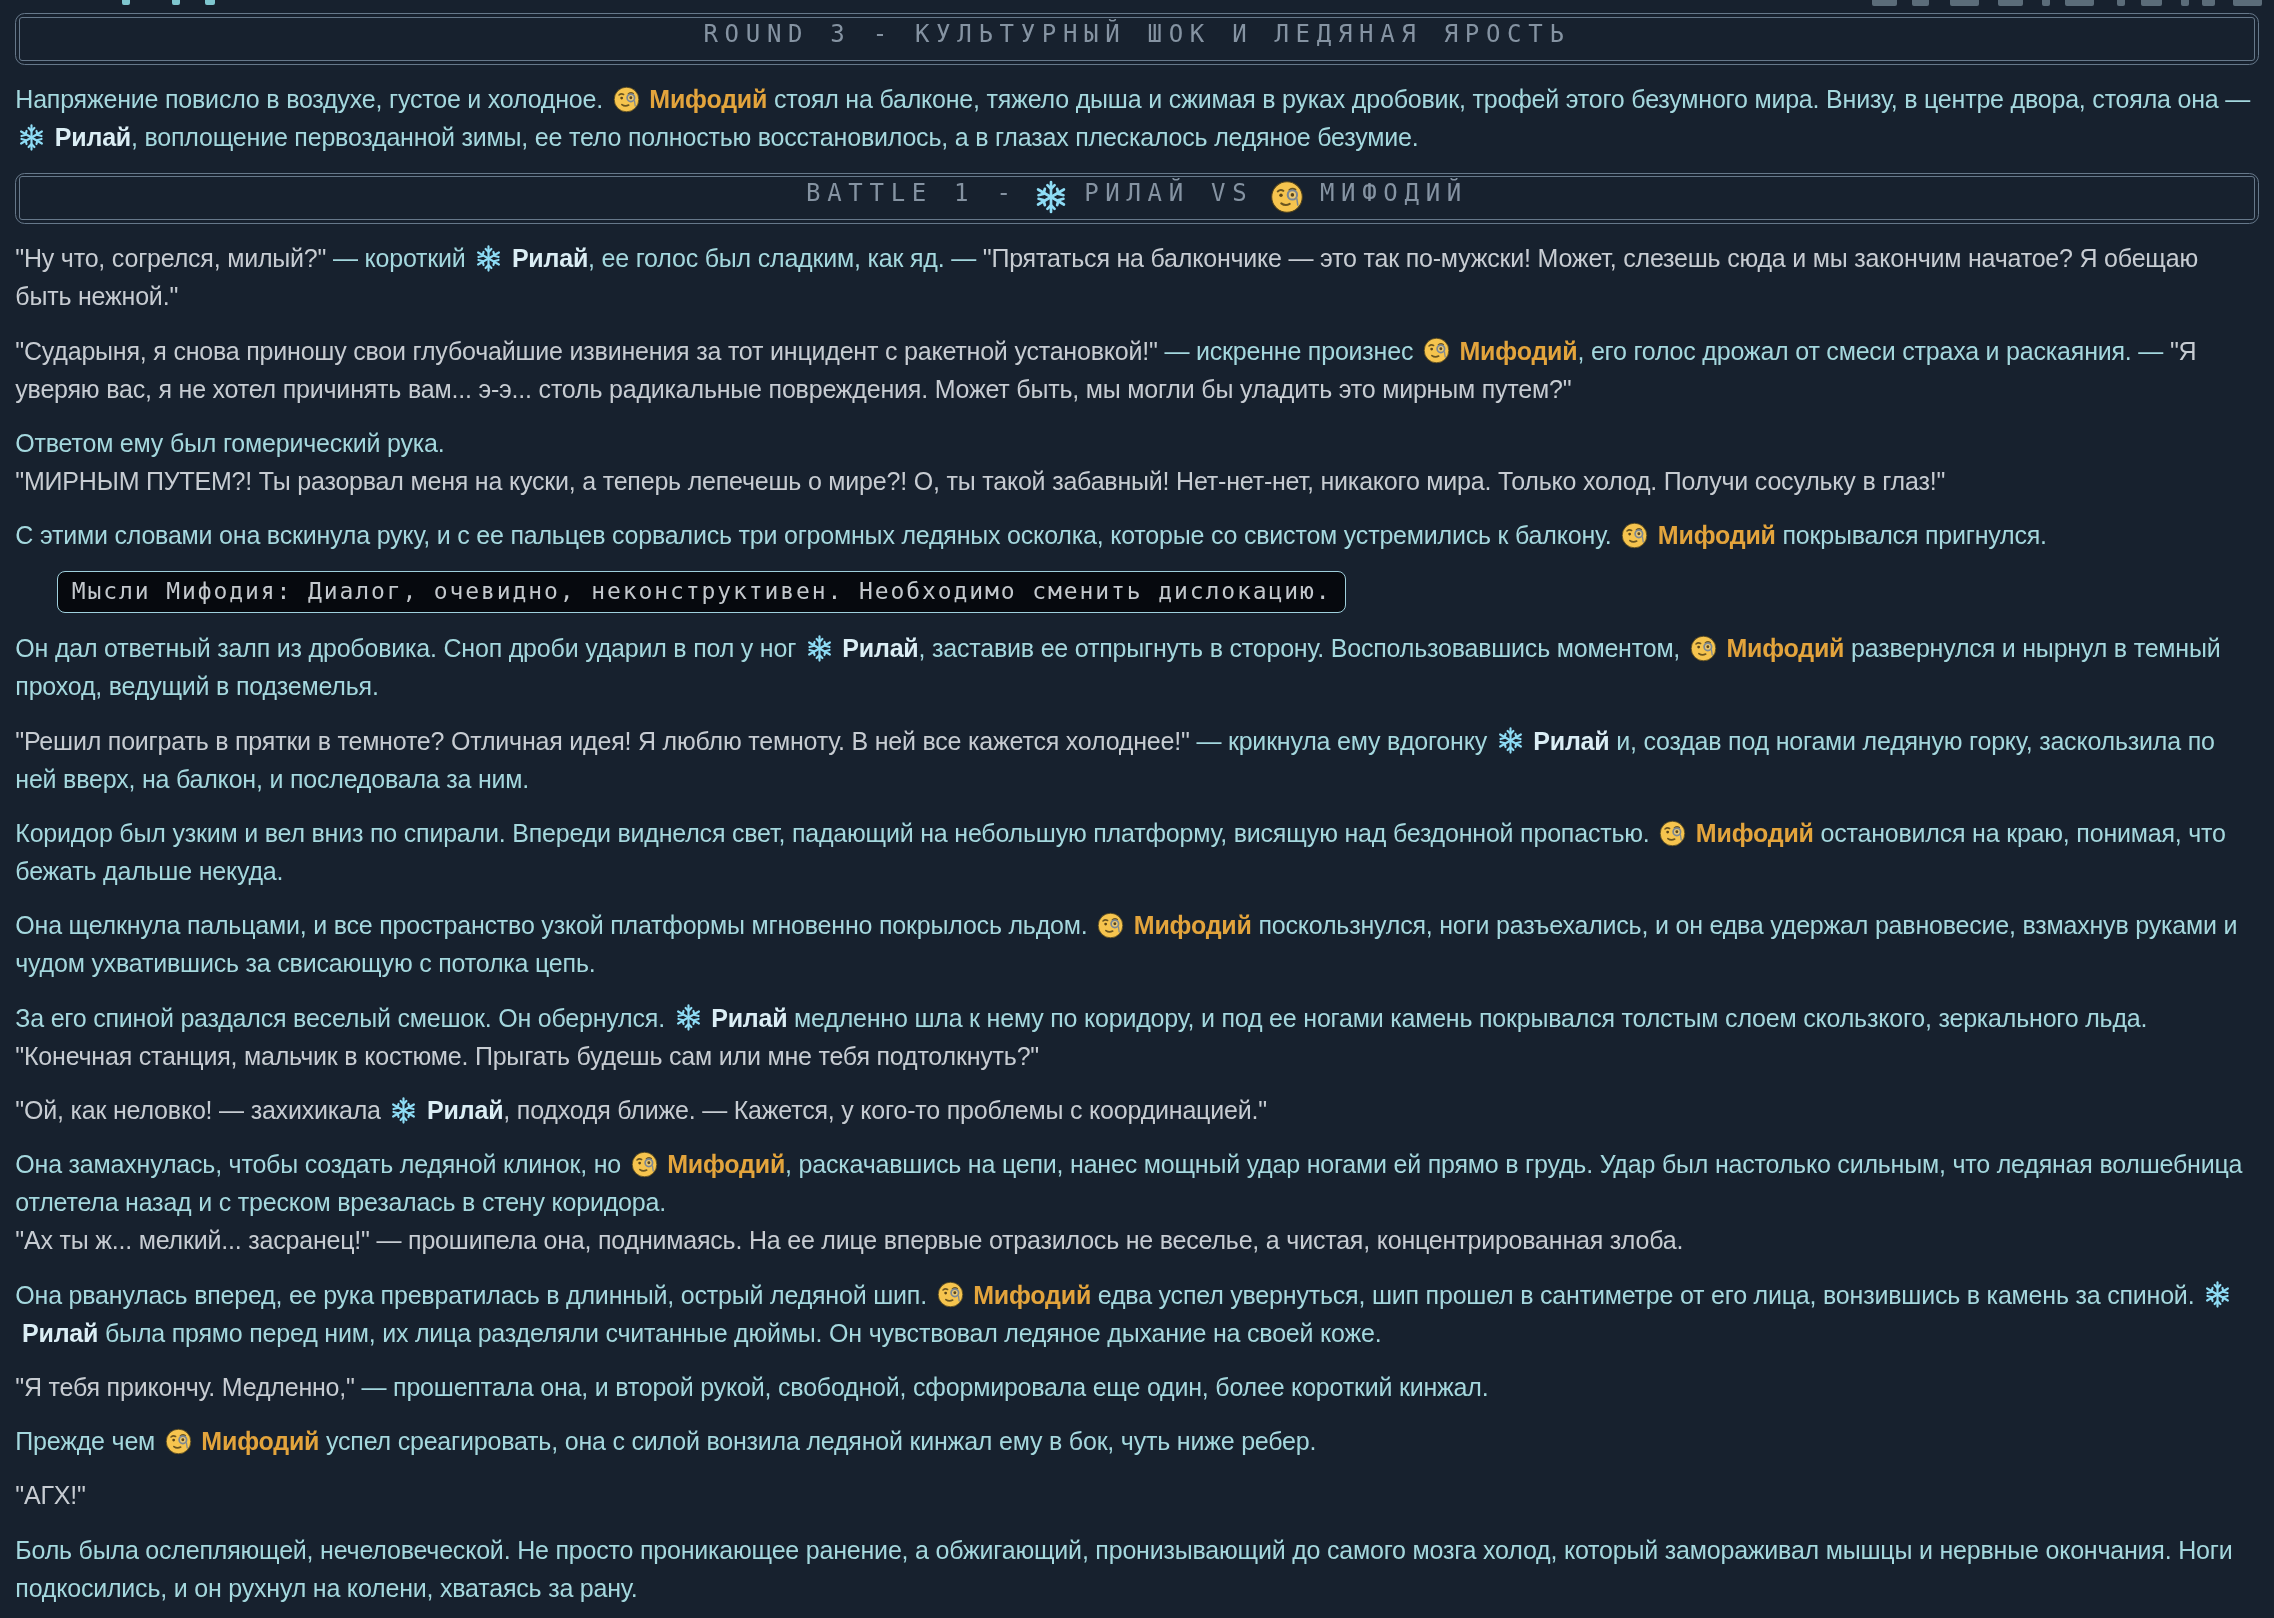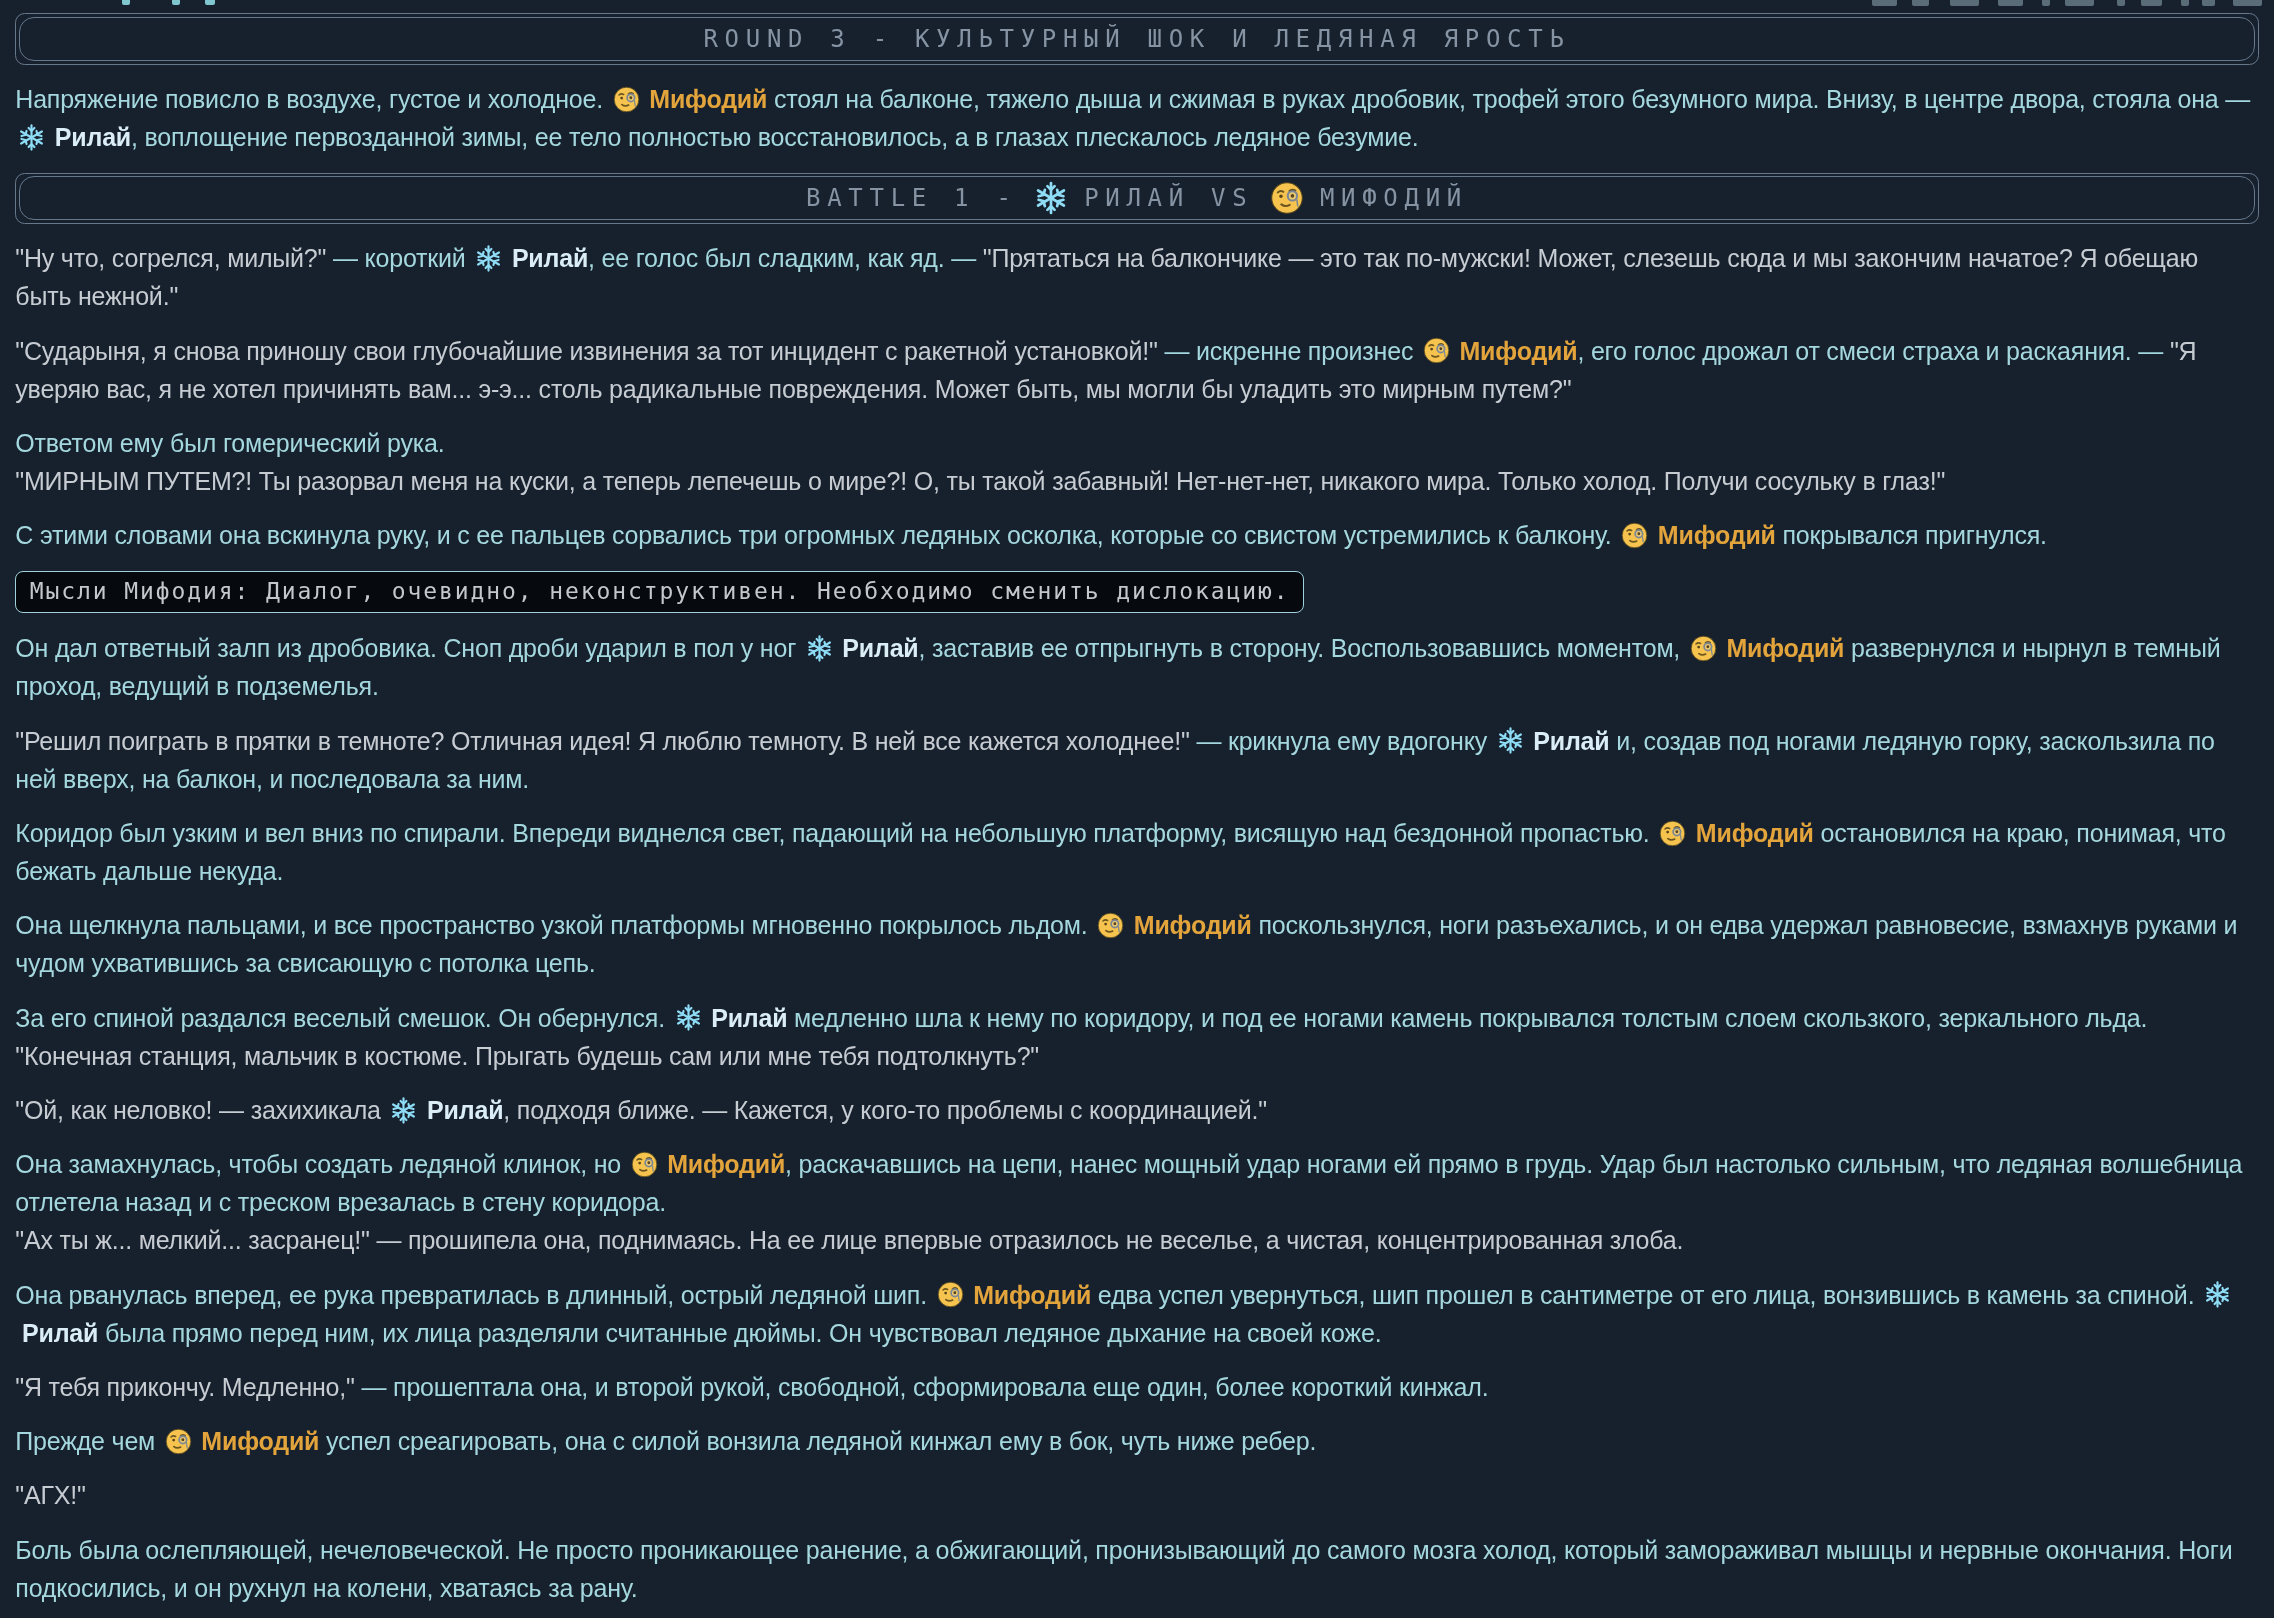--- a/index.html
+++ b/index.html
@@ -15,41 +15,41 @@
     padding:0 15.3px 0 15.3px;
     min-height:1618px; box-sizing:border-box; overflow-x:hidden;
   }
   
   .top-strip{position:relative;height:11.5px;margin:0 -15.3px;overflow:hidden;}
   .top-strip .frag{position:absolute;top:-2.9px;height:8.6px;border-radius:1.9px;background:#5b6c79;}
   .top-strip .frag.cy{background:#7fc6cf;height:7.6px;}
   
   .box-header{border:1px solid var(--bord);border-radius:9.6px;padding:2.9px;margin:1.9px 0 15.3px;}
   .box-inner{
-    border:1px solid var(--bord);border-radius:15px;min-height:38px;
-    display:flex;align-items:center;justify-content:center;gap:13.4px;
+    border:1px solid var(--bord);border-radius:3px;min-height:38px;
+    display:flex;align-items:flex-start;justify-content:center;gap:13.4px;
     font-family:"DejaVu Sans Mono","Liberation Mono",monospace;
     font-size:24px;letter-spacing:6.7px;color:var(--hdr);
     padding:1.9px 9.6px;white-space:nowrap;
   }
   .hdr-text{display:inline-block;}
   .para{margin:0 0 16.3px 0;line-height:38px;}
   .narration{color:var(--narr);text-align:center;}
   .dialogue{color:var(--dlg);}
   .char-name{font-weight:bold;white-space:nowrap;}
   svg.icon{display:inline-block;vertical-align:-5.7px;margin:0 1.9px;}
   svg.icon-inline{width:29px;height:29px;}
   svg.icon-header{width:36px;height:36px;flex:none;vertical-align:middle;}
   .icon-snowflake{color:var(--snow);}
   .thought-row{margin:0 0 16.3px 0;}
   .thought{
     display:inline-block;background:var(--tbg);border:1px solid var(--tbord);
     border-radius:8px;padding:4.8px 13.4px;
     font-family:"DejaVu Sans Mono","Liberation Mono",monospace;
-    font-size:23px;letter-spacing:1.9px;color:var(--ttxt);line-height:31px;
+    font-size:23px;letter-spacing:1.9px;color:var(--ttxt);line-height:31px;margin-left:42px;
   }
 </style>
 </head>
 <body>
 
 <div class="top-strip">
   <span class="frag cy" style="left:122px;width:7.6px"></span>
   <span class="frag cy" style="left:172px;width:7.6px"></span>
   <span class="frag cy" style="left:205px;width:9.6px"></span>
   <span class="frag" style="left:1872px;width:25px"></span>

